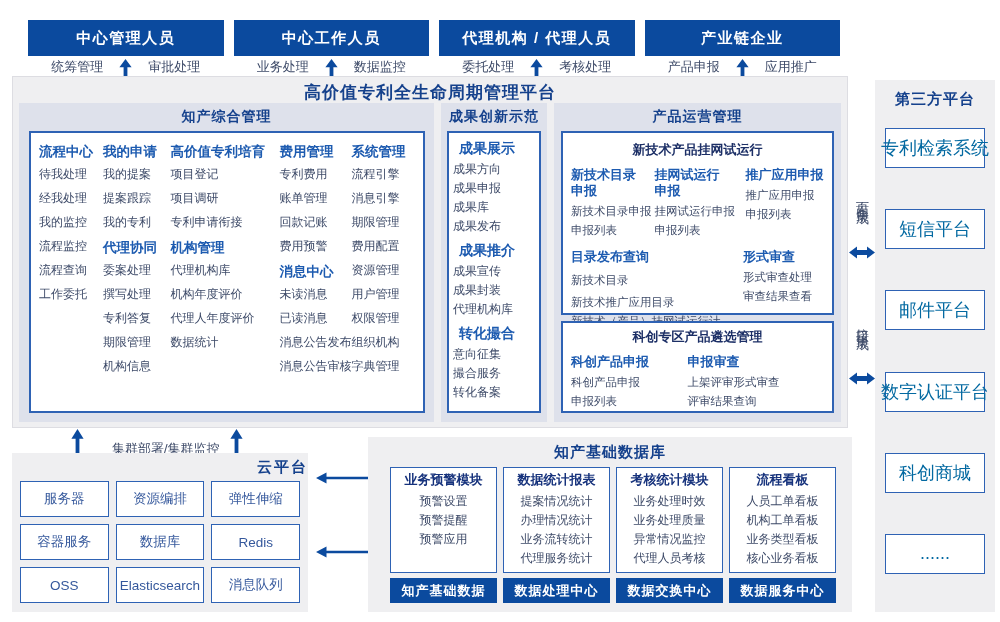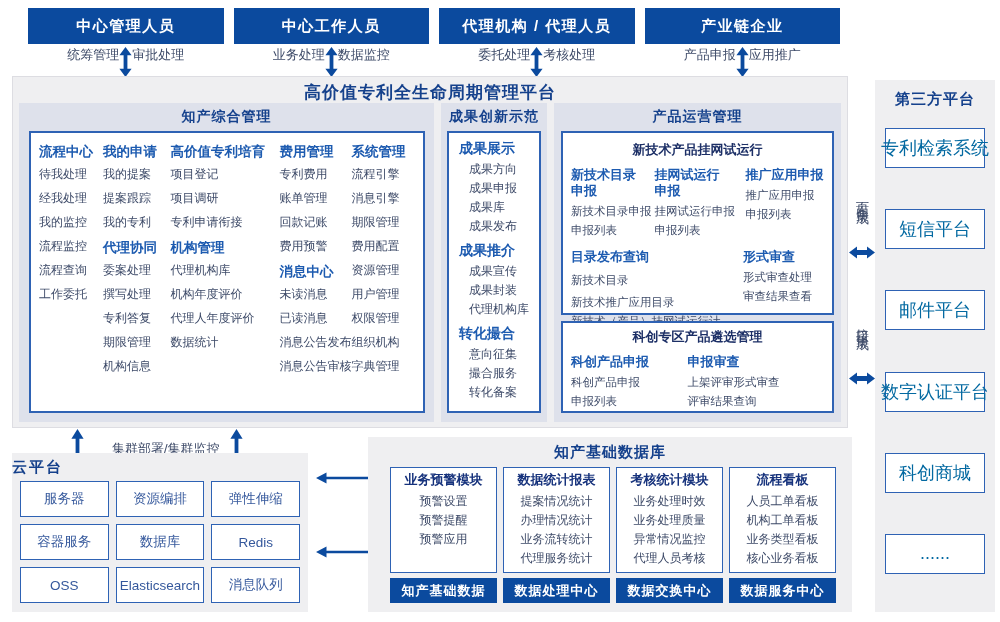--- a/index.html
+++ b/index.html
@@ -2,43 +2,43 @@
 <html><head>
 <meta charset="utf-8">
 <style>
   *{margin:0;padding:0;box-sizing:border-box}
   html,body{width:1000px;height:622px}
   body{position:relative;background:#fff;overflow:hidden;
        font-family:"Liberation Sans","DejaVu Sans",sans-serif;color:#3d4a68}
   .abs{position:absolute}
   svg.icon{display:block;color:#0b4a9e}
   
-  .roles-row{left:28px;top:8px;width:812px;display:flex;gap:10px}
+  .roles-row{left:28px;top:20px;width:812px;display:flex;gap:10px}
   .role{flex:1}
   .role-hd{height:36px;background:#0b4a9e;color:#fff;font-weight:bold;font-size:15px;
            letter-spacing:1.5px;display:flex;align-items:center;justify-content:center}
-  .role-sub{height:21px;display:flex;align-items:center;justify-content:center;font-size:13px}
+  .role-sub{height:21px;display:flex;align-items:center;justify-content:center;gap:16px;font-size:13px}
   .role-sub .varr{height:30px;width:13px;margin-bottom:-14px}
   
   .main{left:12px;top:76px;width:836px;height:352px;background:#efeff1;border:1px solid #dddde2}
   .main-title{text-align:center;padding-top:4px;font-size:17px;font-weight:bold;color:#15418c;letter-spacing:1px}
   .panel{position:absolute;background:#dee1eb}
   .sec-title{height:27px;line-height:27px;text-align:center;font-size:14px;font-weight:bold;color:#15418c;letter-spacing:1px}
   .white-box{position:absolute;background:#fff;border:2px solid #2e62b4}
   .p1{left:6px;top:26px;width:415px;height:319px}
   .p1-box{left:10px;right:9px;top:28px;bottom:9px;padding:6px 8px;display:flex}
   .p1col:nth-child(1){flex:0 0 17%}.p1col:nth-child(2){flex:0 0 18%}
   .p1col:nth-child(3){flex:0 0 29%}.p1col:nth-child(4){flex:0 0 19%}.p1col:nth-child(5){flex:0 0 17%}
   .hd{font-size:13.5px;font-weight:bold;color:#1d5bb0;line-height:17px;margin:4px 0 6px;white-space:nowrap}
   .grp+.grp>.hd{margin-top:8px}
   .it{font-size:12px;color:#3d4a68;line-height:17px;margin-bottom:7px;white-space:nowrap}
   .p2{left:428px;top:26px;width:106px;height:319px}
   .p2-box{left:6px;right:6px;top:28px;bottom:9px;padding:3px 2px}
   .p2 .hd{margin:4px 0 4px 8px;font-size:14px}
-  .p2 .it{margin:0 0 3px 18px;line-height:16px}
+  .p2 .it{margin:0 0 3px 2px;line-height:16px}
   .p3{left:541px;top:26px;width:287px;height:319px}
   .p3-box1{left:7px;right:7px;top:28px;height:184px;padding:6px 8px}
   .p3-box2{left:7px;right:7px;top:218px;bottom:9px;padding:3px 8px}
   .inner-title{text-align:center;font-size:13px;font-weight:bold;color:#1c2f66;margin:2px 0 6px}
   .p3 .hd{font-size:13px;line-height:16px;margin:2px 0 5px}
   .p3 .it{font-size:11.5px;line-height:15px;margin-bottom:4px}
   .p3row1{display:flex}
   .p3row1 .c:nth-child(1){flex:0 0 33%}.p3row1 .c:nth-child(2){flex:0 0 36%}.p3row1 .c:nth-child(3){flex:0 0 31%}
   .p3row1 .c:nth-child(-n+2) .hd{max-width:5.4em;white-space:normal}
   .p3row2{display:flex;margin-top:5px}
@@ -55,21 +55,21 @@
   .third{left:875px;top:80px;width:120px;height:532px;background:#efeff1}
   .third-title{text-align:center;font-size:15px;font-weight:bold;color:#15418c;padding-top:10px;letter-spacing:1px}
   .tp-list{position:absolute;top:48px;bottom:38px;left:10px;right:10px;display:flex;flex-direction:column;justify-content:space-between}
   .tp-box{height:40px;background:#fff;border:1.5px solid #2e62b4;color:#0369a1;font-size:18px;
           display:flex;align-items:center;justify-content:center;white-space:nowrap}
   
   .cluster-label{left:112px;top:440px;font-size:13px;color:#3d4a68}
   .clarr{width:13px;height:36px}
   
   .cloud{left:12px;top:453px;width:296px;height:159px;background:#efeff1}
-  .cloud-title{text-align:left;font-size:15px;font-weight:bold;color:#15418c;padding:5px 0 4px;letter-spacing:2px}
+  .cloud-title{text-align:right;font-size:15px;font-weight:bold;color:#15418c;padding:5px 0 4px;letter-spacing:2px}
   .cloud-grid{margin:0 8px;display:grid;grid-template-columns:repeat(3,1fr);gap:7px}
   .cloud-box{height:36px;background:#fff;border:1.5px solid #2e62b4;color:#35589c;font-size:13.5px;
              display:flex;align-items:center;justify-content:center}
   
   .db{left:368px;top:437px;width:484px;height:175px;background:#efeff1}
   .db-title{text-align:center;font-size:15px;font-weight:bold;color:#15418c;padding-top:6px;letter-spacing:1px}
   .db-grid{position:absolute;left:22px;right:16px;top:30px;bottom:9px;display:grid;grid-template-columns:repeat(4,1fr);gap:6px}
   .module{display:flex;flex-direction:column}
   .mod-box{flex:1;background:#fff;border:1.5px solid #2e62b4;padding-top:1px}
   .mod-hd{text-align:center;font-size:13px;font-weight:bold;color:#16327c;margin:2px 0 3px;white-space:nowrap}

